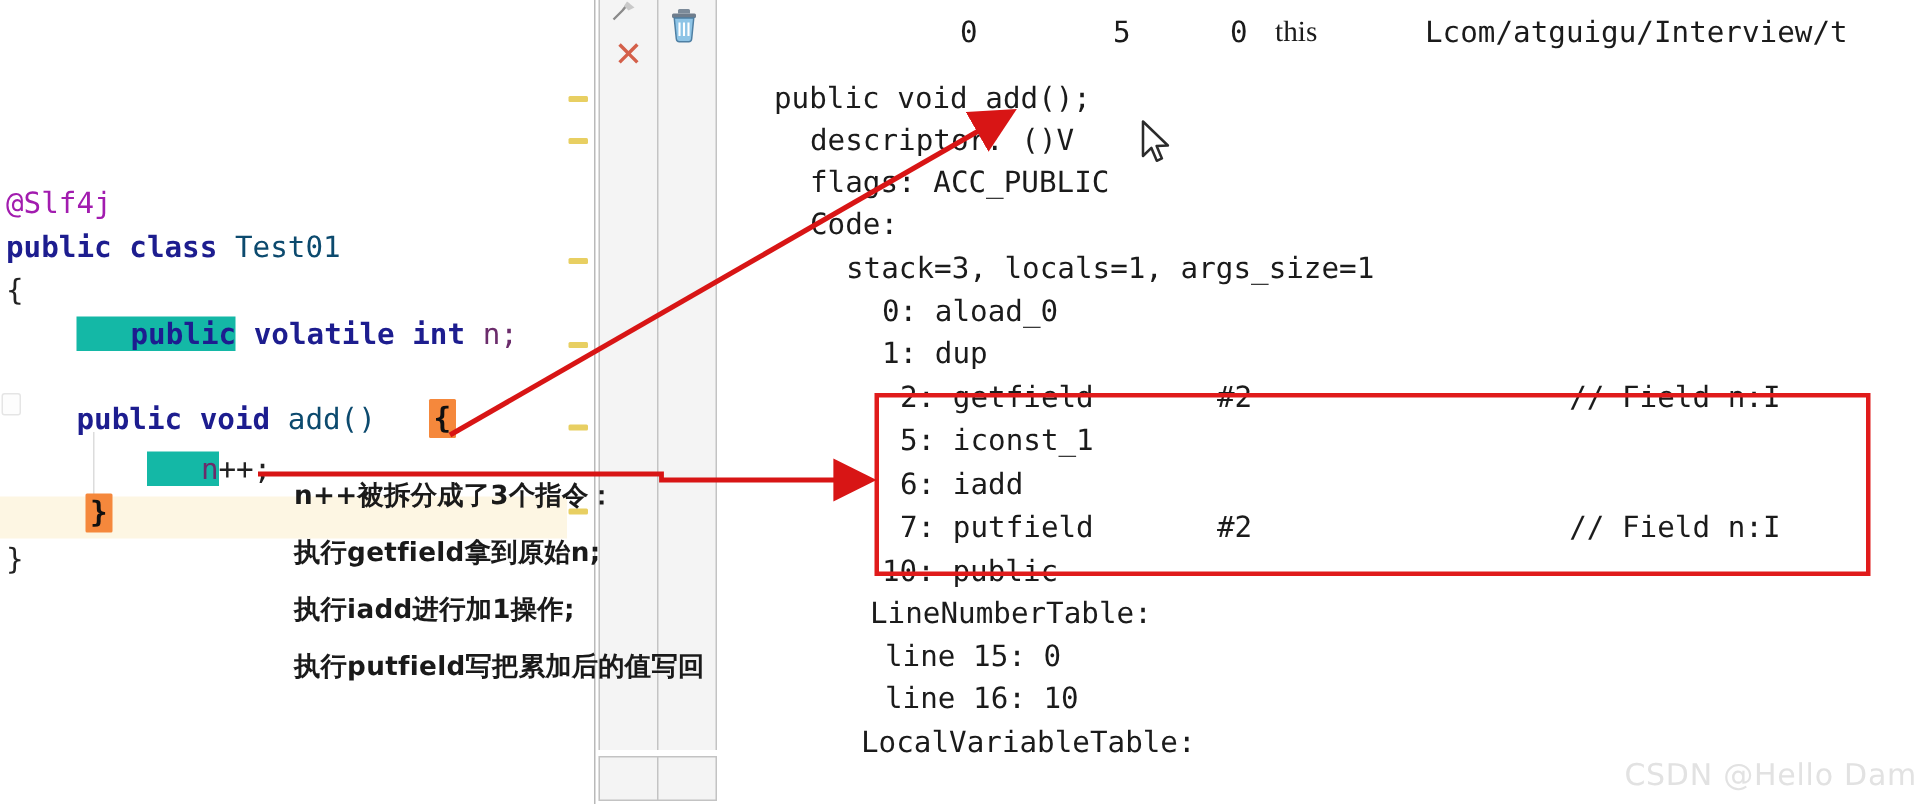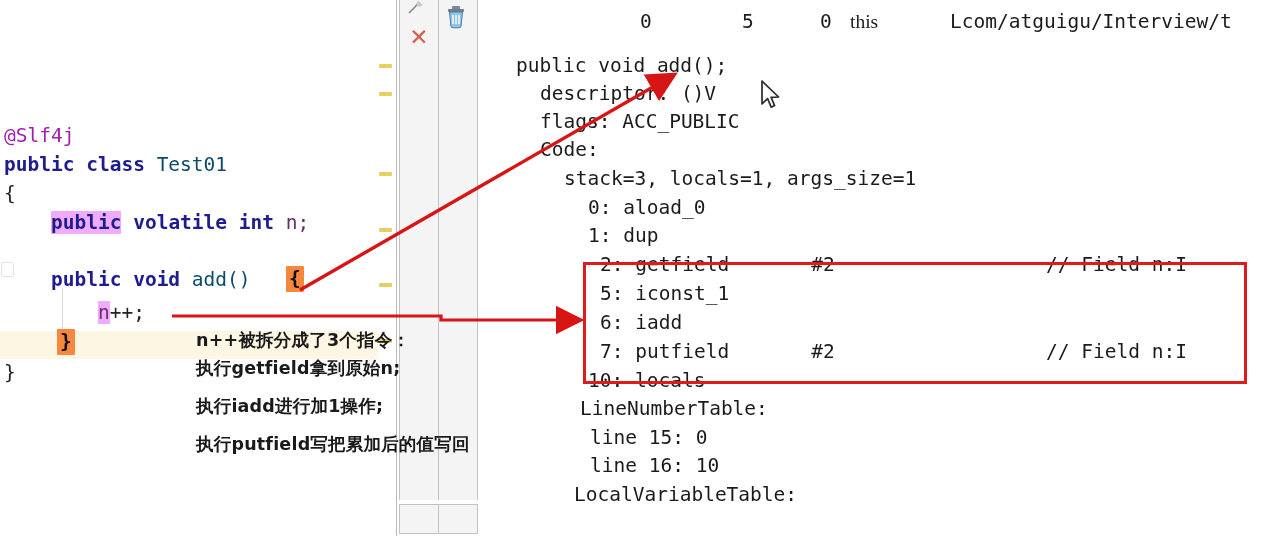--- a/index.html
+++ b/index.html
@@ -47,21 +47,21 @@
     line-height: 28.5px;
     white-space: pre;
   }
   .cl { position: absolute; left: 0; width: 396px; height: 28.5px; }
   .ctext { position: absolute; left: 4px; top: 0; }
   .kw   { color: #1d1d8f; font-weight: bold; }
   .ann  { color: #a21caf; }
   .cls  { color: #0c4a6e; }
   .var  { color: #6b2c6b; }
   .plain{ color: #222222; }
-  .hl-ident { background: #f0abfc; }
+  .hl-ident { background: #14b8a6; padding-left: 36px; }
   .hl-line {
     position: absolute; left: 0;
     width: 396px; height: 28px;
     background: #fdf6e3;
   }
   .brace-hl {
     background: #f5883c;
     color: #101010;
     font-weight: bold;
     padding: 1px 3px;
@@ -251,21 +251,21 @@
         <div class="bc" style="left: 62px; top: 80px;">descriptor: ()V</div>
         <div class="bc" style="left: 62px; top: 108px;">flags: ACC_PUBLIC</div>
         <div class="bc" style="left: 62px; top: 136px;">Code:</div>
         <div class="bc" style="left: 86px; top: 165px;">stack=3, locals=1, args_size=1</div>
         <div class="bc" style="left: 110px; top: 194px;">0: aload_0</div>
         <div class="bc" style="left: 110px; top: 222px;">1: dup</div>
         <div class="bc" style="left: 122px; top: 251px;">2: getfield       #2                  // Field n:I</div>
         <div class="bc" style="left: 122px; top: 280px;">5: iconst_1</div>
         <div class="bc" style="left: 122px; top: 309px;">6: iadd</div>
         <div class="bc" style="left: 122px; top: 338px;">7: putfield       #2                  // Field n:I</div>
-        <div class="bc" style="left: 110px; top: 367px;">10: locals</div>
+        <div class="bc" style="left: 110px; top: 367px;">10: public</div>
         <div class="bc" style="left: 102px; top: 395px;">LineNumberTable:</div>
         <div class="bc" style="left: 112px; top: 424px;">line 15: 0</div>
         <div class="bc" style="left: 112px; top: 452px;">line 16: 10</div>
         <div class="bc" style="left: 96px; top: 481px;">LocalVariableTable:</div>
       </div>
   </div>
 
   <div class="redbox"></div>
 
   <svg class="overlay">
@@ -274,26 +274,27 @@
         <path d="M0,0 L9,4.5 L0,9 z" fill="#d81515"></path>
       </marker>
     </defs>
 
     <line x1="300" y1="290" x2="672" y2="76" stroke="#d81515" stroke-width="3.4" marker-end="url(#ah)"></line>
 
     <polyline points="172,316 441,316 441,320 578,320" stroke="#d81515" stroke-width="3.2" fill="none" marker-end="url(#ah)"></polyline>
   </svg>
 
   <div id="notes">
-      <div class="note" style="top: 318px; margin-top: 10px;">n++被拆分成了3个指令：</div>
+      <div class="note" style="top: 318px;">n++被拆分成了3个指令：</div>
       <div class="note" style="top: 356px;">执行getfield拿到原始n;</div>
       <div class="note" style="top: 394px;">执行iadd进行加1操作;</div>
       <div class="note" style="top: 432px;">执行putfield写把累加后的值写回</div>
     </div>
 
   <div class="cursor">
     <svg viewBox="0 0 22 32" width="22" height="32">
       <path d="M2 1 L2 24 L7.6 18.6 L11.2 27.2 L14.6 25.6 L11.1 17.3 L18.6 17 Z" fill="#ffffff" stroke="#2b2b2b" stroke-width="1.7" stroke-linejoin="round"></path>
     </svg>
   </div>
 
+  <div class="watermark">CSDN @Hello Dam</div>
 
 </div>
 
 </body></html>

